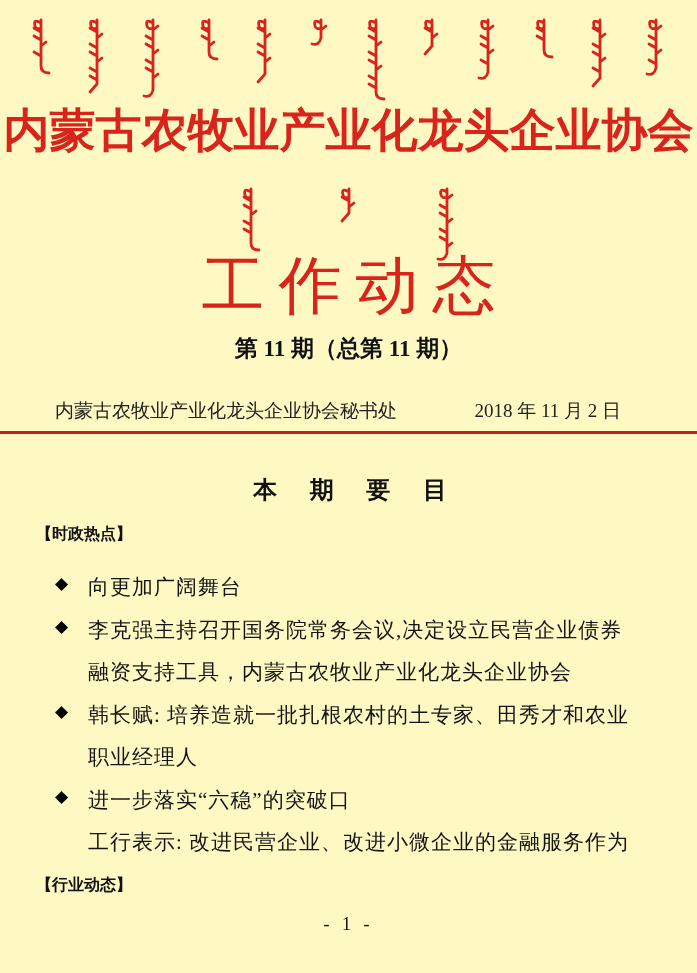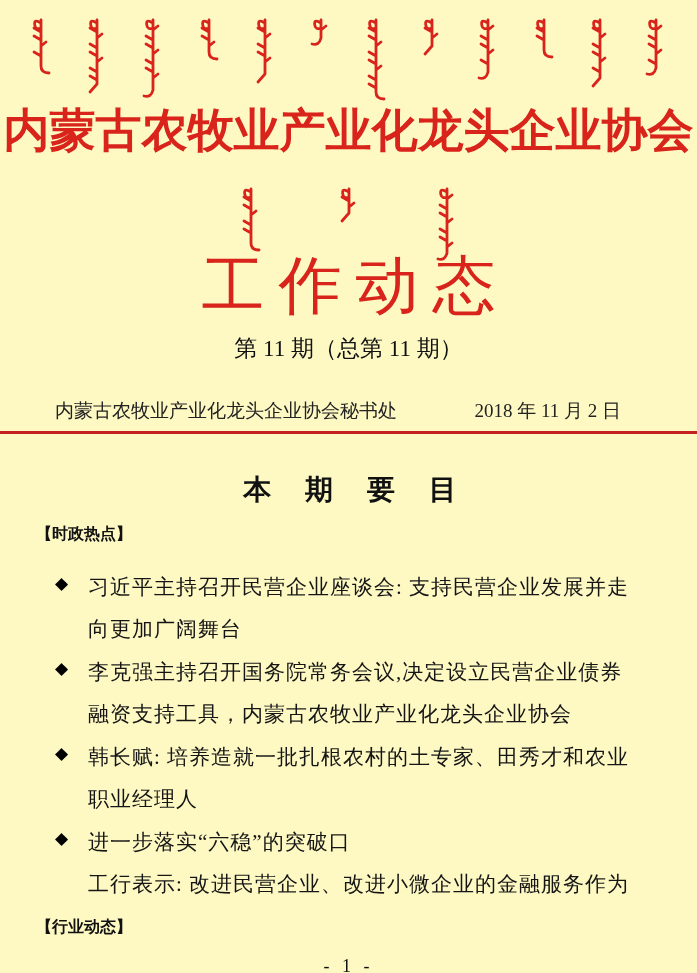--- a/index.html
+++ b/index.html
@@ -47,21 +47,21 @@
     font-weight:normal;
     line-height:66px;
     letter-spacing:14px;
     padding-left:14px;
     white-space:nowrap;
   }
   .issue-line{
     margin-top:17px;
     text-align:center;
     font-size:23px;
-    font-weight:normal;
+    font-weight:bold;
     line-height:26px;
     color:#111;
   }
   .pub-row{
     margin-top:37px;
     padding:0 76px 0 55px;
     display:flex;
     justify-content:space-between;
     align-items:baseline;
     font-size:19px;
@@ -73,21 +73,21 @@
     height:3px;
     width:100%;
     border:none;
   }
   
   .toc-head{
     margin-top:41px;
     text-align:center;
     font-family:"Liberation Sans","DejaVu Sans",sans-serif;
     font-weight:bold;
-    font-size:28px;
+    font-size:24px;
     line-height:30px;
     letter-spacing:13px;
     padding-left:16px;
     color:#111;
   }
   .toc-sections{margin-top:13px;}
   .section-label{
     padding-left:36px;
     font-family:"Liberation Sans","DejaVu Sans",sans-serif;
     font-weight:bold;
@@ -199,21 +199,20 @@
 
   <div class="toc-head">本 期 要 目</div>
 
   <div class="toc-sections">
   <div class="toc-section">
     <div class="section-label">【时政热点】</div>
     <div class="section-items">
   <div class="toc-item">
     <span class="bullet">◆</span>
     <div>
-              <div class="toc-line">习近平主持召开民营企业座谈会: 支持民营企业发展并走</div>
               <div class="toc-line">向更加广阔舞台</div>
             </div>
   </div>
 
   <div class="toc-item">
     <span class="bullet">◆</span>
     <div>
               <div class="toc-line">李克强主持召开国务院常务会议,决定设立民营企业债券</div>
               <div class="toc-line">融资支持工具，内蒙古农牧业产业化龙头企业协会</div>
             </div>

